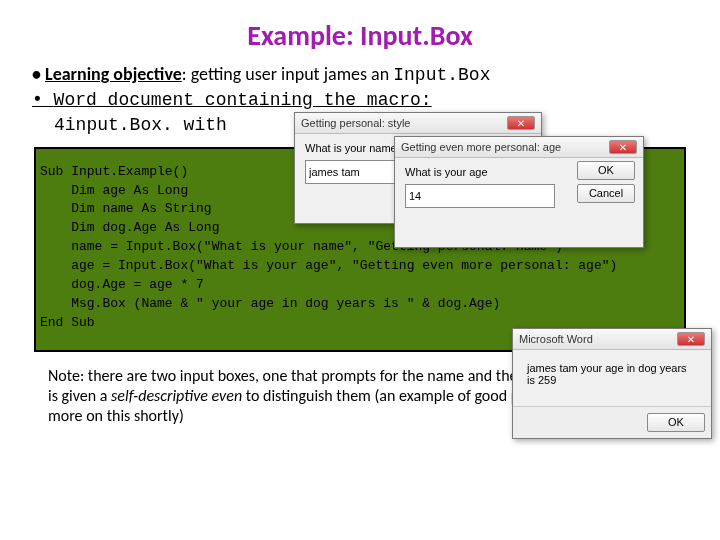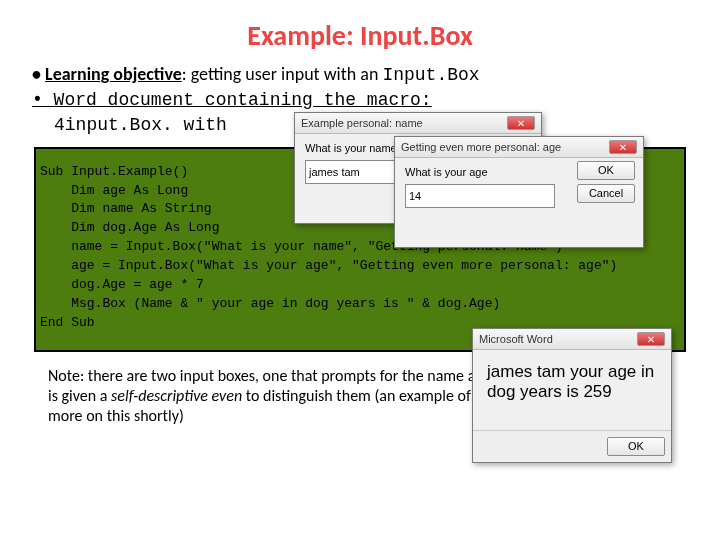--- a/index.html
+++ b/index.html
@@ -10,21 +10,21 @@
     font-family: Calibri, "Segoe UI", sans-serif;
     position: relative;
     overflow: hidden;
     padding: 18px 28px;
   }
   .title {
     text-align: center;
     font-size: 28px;
     font-family: Calibri, sans-serif;
     margin-bottom: 10px;
-    color: #ef4444;
+    color: #a21caf;
   }
   .bullets { list-style: none; margin-left: 4px; }
   .bullets li { margin-bottom: 2px; font-size: 18px; line-height: 1.3; }
   .bullets li::before { content: "• "; font-weight: bold; }
   .obj-label { font-weight: bold; }
   .underline { text-decoration: underline; }
   .mono { font-family: "Courier New", monospace; }
   .filename { margin-left: 26px; font-family: "Courier New", monospace; font-size: 18px; }
   .code-area {
     border: 2px solid #000;
@@ -96,41 +96,41 @@
     width: 58px;
     height: 19px;
     font-size: 11px;
     background: linear-gradient(#fdfdfd,#e6e6e6);
     border: 1px solid #8a8a8a;
     border-radius: 2px;
     text-align: center;
     line-height: 17px;
   }
   .msgbox-body { padding: 12px 14px 8px 14px; }
-  .msgbox-text { font-size: 17px; margin-bottom: 20px; }
+  .msgbox-text { font-size: 11px; margin-bottom: 12px; }
   .msgbox-btnrow {
     border-top: 1px solid #ccc;
     background: #eee;
     padding: 6px;
     text-align: right;
   }
   .msgbox-btnrow .dlg-btn { display: inline-block; }
 
   #dlg-name { left: 294px; top: 112px; width: 248px; height: 112px; }
   #dlg-age  { left: 394px; top: 136px; width: 250px; height: 112px; }
-  #dlg-msg  { left: 472px; top: 328px; width: 200px; }
+  #dlg-msg  { left: 512px; top: 328px; width: 200px; }
 </style>
 </head>
 <body>
 
 <h1 class="title">Example: Input.Box</h1>
 
 <ul class="bullets">
   <li>
-    <span class="obj-label underline">Learning objective</span><span>: getting user input with an </span><span class="mono">Input.Box</span>
+    <span class="obj-label underline">Learning objective</span><span>: getting user input james an </span><span class="mono">Input.Box</span>
   </li>
   <li class="mono underline">Word document containing the macro:</li>
 </ul>
 <div class="filename">4input.Box. with</div>
 
 <div class="code-area">Sub Input.Example()
     Dim age As Long
     Dim name As String
     Dim dog.Age As Long
     name = Input.Box("What is your name", "Getting personal: name")
@@ -138,21 +138,21 @@
     dog.Age = age * 7
     Msg.Box (Name &amp; " your age in dog years is " &amp; dog.Age)
 End Sub</div>
 
 <p class="note">
   <span>Note: there are two input boxes, one that prompts for the name and the other for the age. Each is given a </span><span class="italic">self-descriptive even</span><span> to distinguish them (an example of good programming style – more on this shortly)</span>
 </p>
 
 <div class="dlg" id="dlg-name">
   <div class="dlg-title">
-    <span>Example personal: name</span>
+    <span>Getting personal: style</span>
     <span class="dlg-close">✕</span>
   </div>
   <div class="dlg-body">
     <div class="dlg-prompt">What is your name</div>
     <input class="dlg-input" value="james tam" style="">
   </div>
   <div class="dlg-btns">
     <div class="dlg-btn">OK</div>
     <div class="dlg-btn">Cancel</div>
   </div>

